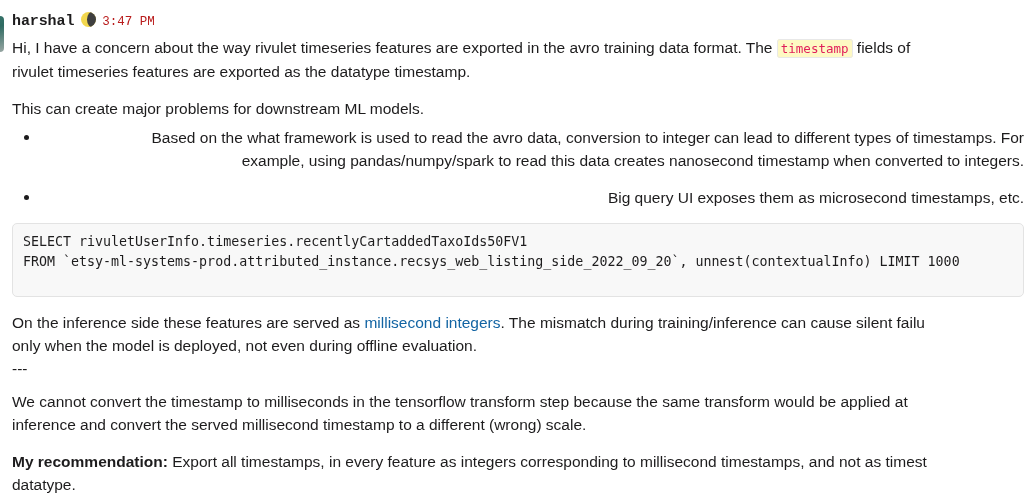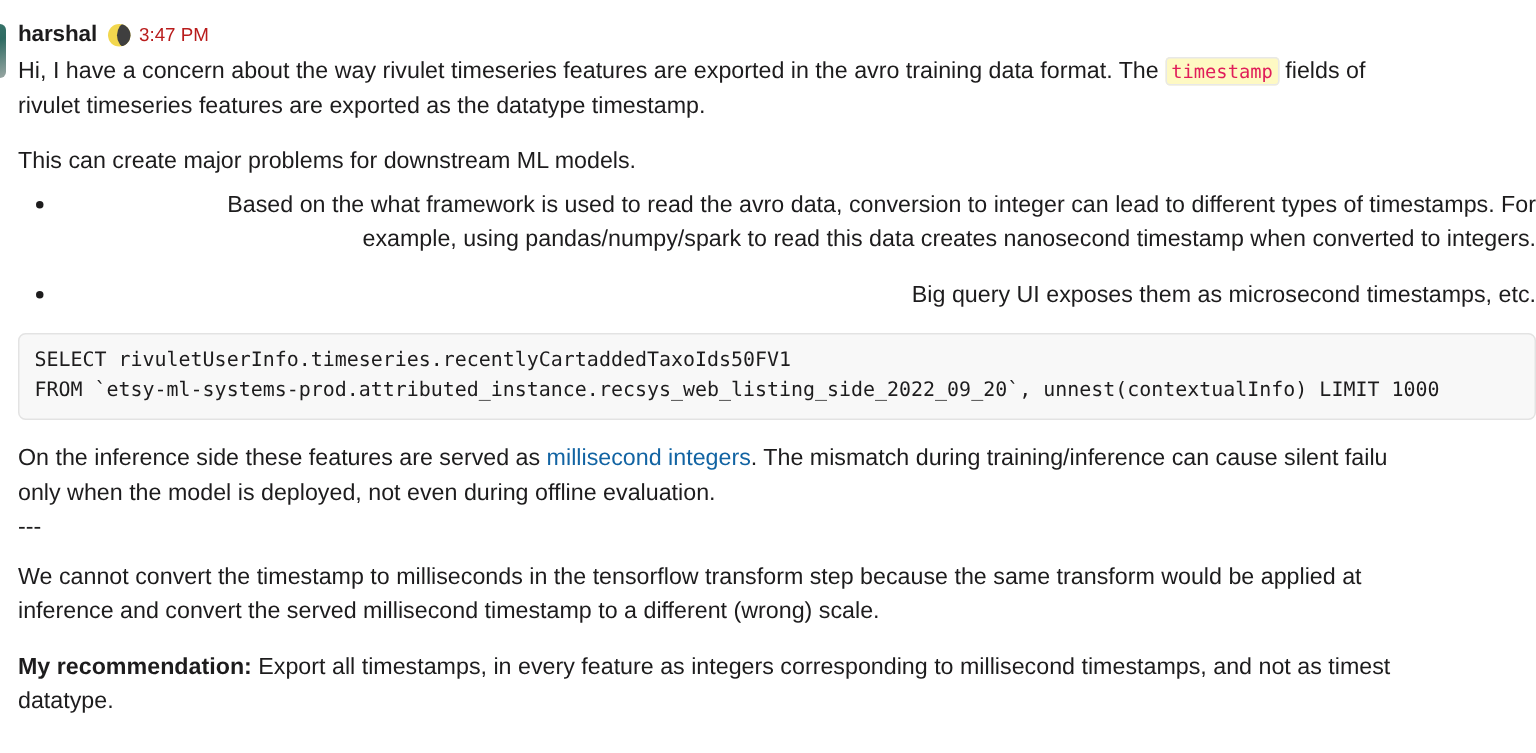--- a/index.html
+++ b/index.html
@@ -31,24 +31,25 @@
     left: -32px;
     top: 16px;
     width: 36px;
     height: 36px;
     border-radius: 4px;
     background: linear-gradient(160deg, #3d7a70 0%, #2f6b62 45%, #9aa7a4 100%);
   }
 
   .msg-header {
     display: flex;
-    align-items: center;
+    align-items: flex-start;
     padding: 0 0 2px 12px;
     line-height: 20px;
     height: 22px;
+    font-family: Liberation Mono, monospace;
   }
   .author {
     font-weight: bold;
     font-size: 15px;
     color: #1d1c1d;
     letter-spacing: -0.1px;
   }
   .status-emoji {
     display: inline-block;
     position: relative;
@@ -129,21 +130,21 @@
     top: 9px;
     width: 5px;
     height: 5px;
     border-radius: 50%;
     background: #1d1c1d;
   }
   ul.bullets .l { display: block; white-space: nowrap; }
 
   pre.codeblock {
     margin: 0;
-    padding: 8px 10px 9px 10px;
+    padding: 8px 10px 25px 10px;
     background: #f8f8f8;
     border: 1px solid #e3e3e3;
     border-radius: 5px;
     font-family: "DejaVu Sans Mono", "Liberation Mono", monospace;
     font-size: 13.3px;
     line-height: 19.5px;
     color: #1d1c1d;
     white-space: pre;
     overflow: hidden;
   }

